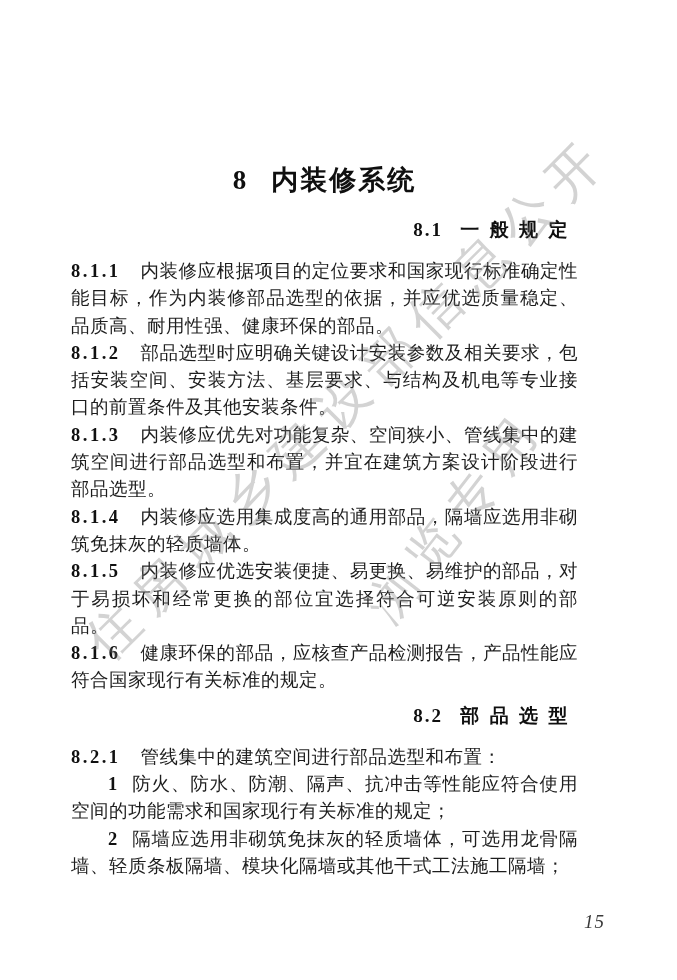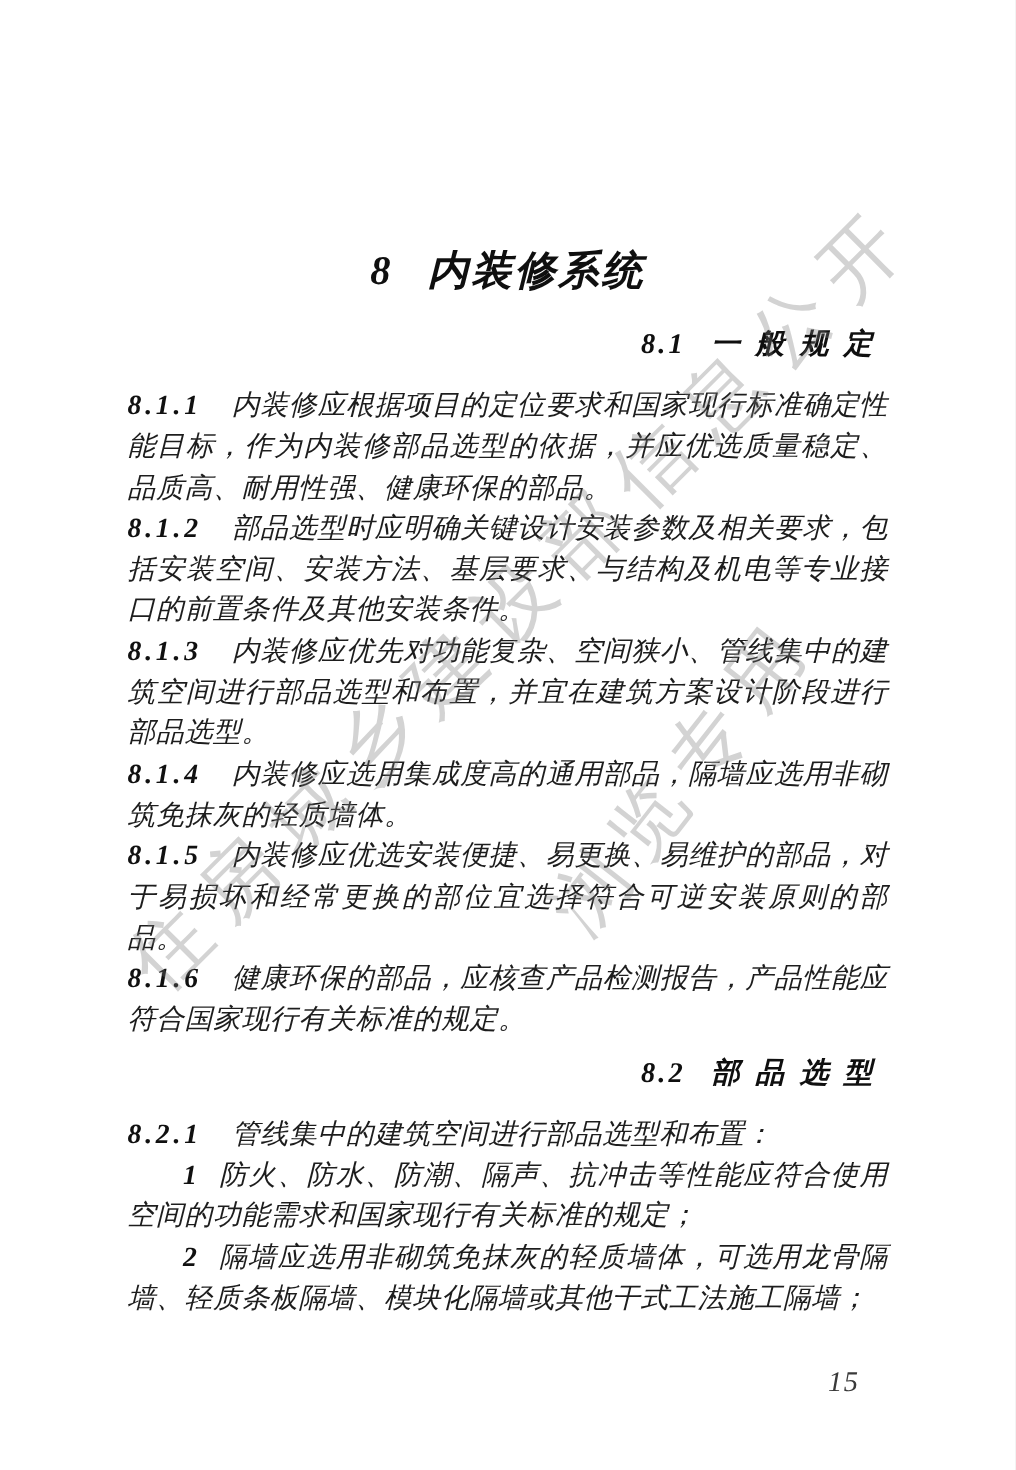--- a/index.html
+++ b/index.html
@@ -2,21 +2,21 @@
 <html><head>
 <meta charset="utf-8">
 <style>
   html,body { margin:0; padding:0; background:#e9e9e9; }
   .page {
     position:relative; width:677px; height:980px; margin:0 auto;
     background:#ffffff; overflow:hidden;
     font-family:"Liberation Serif","DejaVu Serif",serif;
     color:#1d1d1d;
   }
-  .content { position:absolute; left:85px; top:163px; width:507px; z-index:1;font-style:italic; }
+  .content { position:absolute; left:71px; top:163px; width:507px; z-index:1; }
   .chapter-heading {
     text-align:center; font-size:27px; font-weight:bold; color:#0f0f0f;
     margin:0 0 20px 0; line-height:34px; letter-spacing:2px;
   }
   .chapter-heading .chap-num { margin-right:0.85em; }
   .section-heading {
     text-align:right; font-size:19px; font-weight:bold; color:#0f0f0f;
     margin:8px 0 15px 0; line-height:26px;
   }
   .section-heading .sec-num { margin-right:0.9em; letter-spacing:2px; }
@@ -29,21 +29,21 @@
   .clause.item { text-indent:2em; }
   .clause.item .clause-num { margin-right:12px; }
   .wm {
     position:absolute; white-space:nowrap; pointer-events:none; z-index:3;
     color:rgba(122,122,122,0.33); font-size:52px; letter-spacing:13px;
     font-weight:400;
   }
   .wm-1 { left:348px; top:398px; transform:translate(-50%,-50%) rotate(-45deg); }
   .wm-2 { left:456px; top:516px; transform:translate(-50%,-50%) rotate(-52deg); font-size:50px; }
   .page-num {
-    position:absolute; left:552px; top:911px; z-index:1;
+    position:absolute; left:584px; top:911px; z-index:1;
     font-style:italic; font-size:19px; color:#3a3a3a; letter-spacing:1px;
   }
 </style>
 </head>
 <body>
 
 <div class="page">
 
   <div class="wm wm-1">住房城乡建设部信息公开</div>
   <div class="wm wm-2">浏览专用</div>

